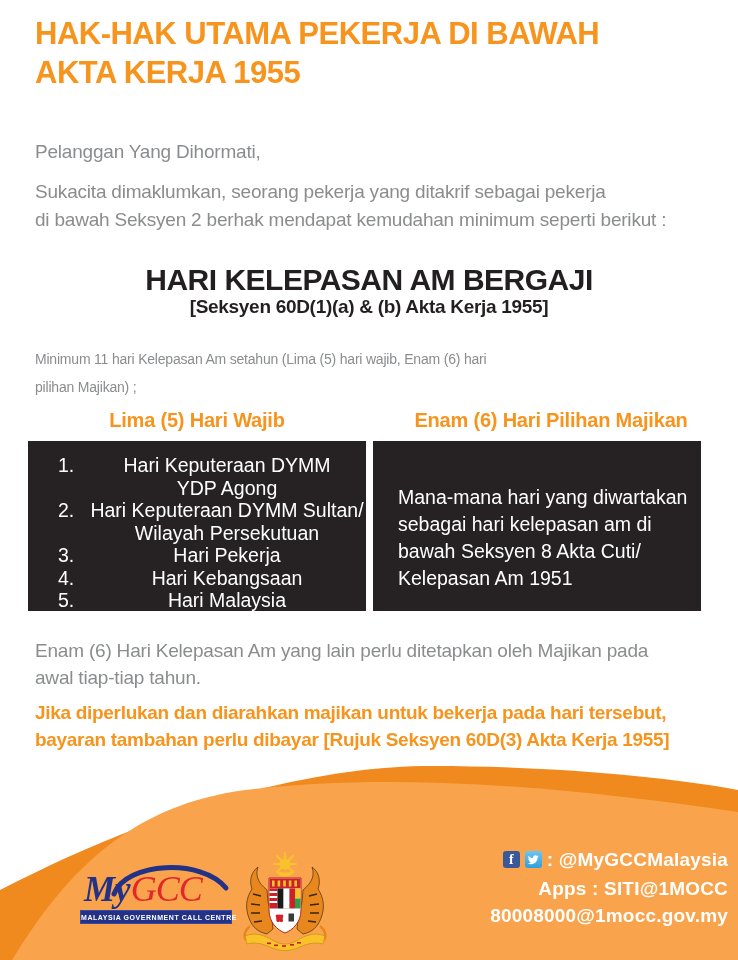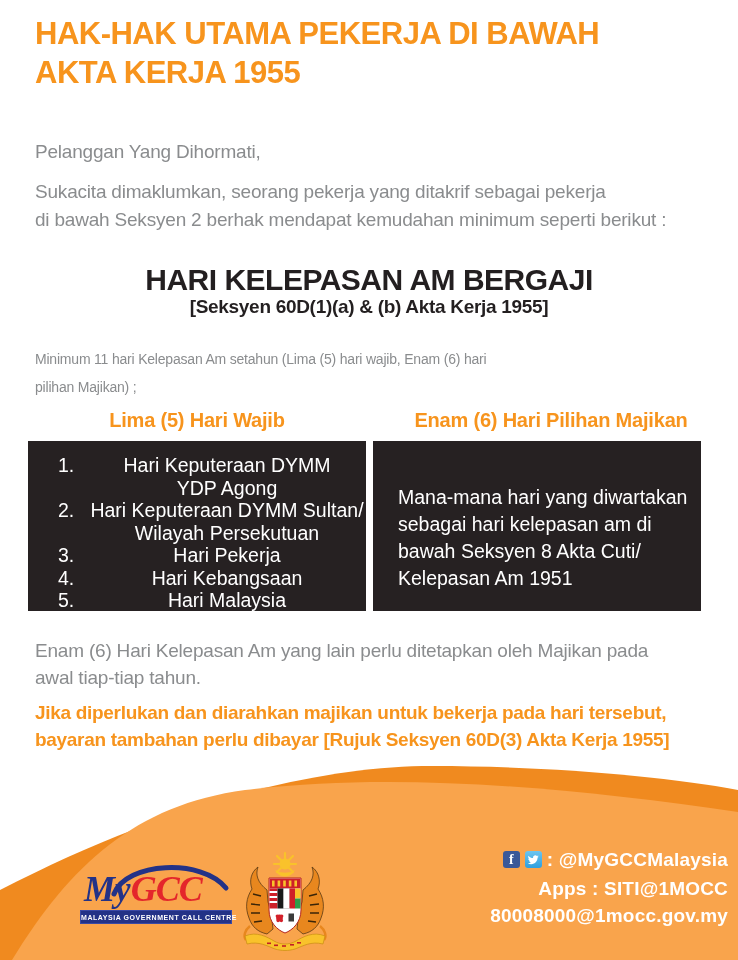--- a/index.html
+++ b/index.html
@@ -67,21 +67,21 @@
 
   
   .footer{position:absolute;left:0;top:750px;width:738px;height:210px;}
   .footer-curves{position:absolute;left:0;top:0;}
 
   .mygcc-logo{position:absolute;left:80px;top:112px;width:156px;height:72px;}
   .gcc-arc{position:absolute;left:0;top:-8px;}
   .gcc-word{position:absolute;left:4px;top:6px;white-space:nowrap;}
   .gcc-my{font-family:"Liberation Serif","DejaVu Serif",serif;font-style:italic;font-weight:bold;
           font-size:35px;color:#233287;}
-  .gcc-gcc{font-family:"Liberation Serif","DejaVu Serif",serif;font-weight:bold;font-style:italic;
+  .gcc-gcc{font-family:"Liberation Serif","DejaVu Serif",serif;font-weight:normal;font-style:italic;
            font-size:36px;color:#E4262B;letter-spacing:-1px;}
   .gcc-band{
     position:absolute;left:0;top:48px;width:150px;
     background:#233287;border:1px solid #3A49A5;
     color:#ffffff;font-size:7px;font-weight:bold;letter-spacing:0.55px;
     text-align:center;padding:2.5px 0;white-space:nowrap;
   }
   .coat{position:absolute;left:237px;top:100px;}
 
   .footer-contact{

